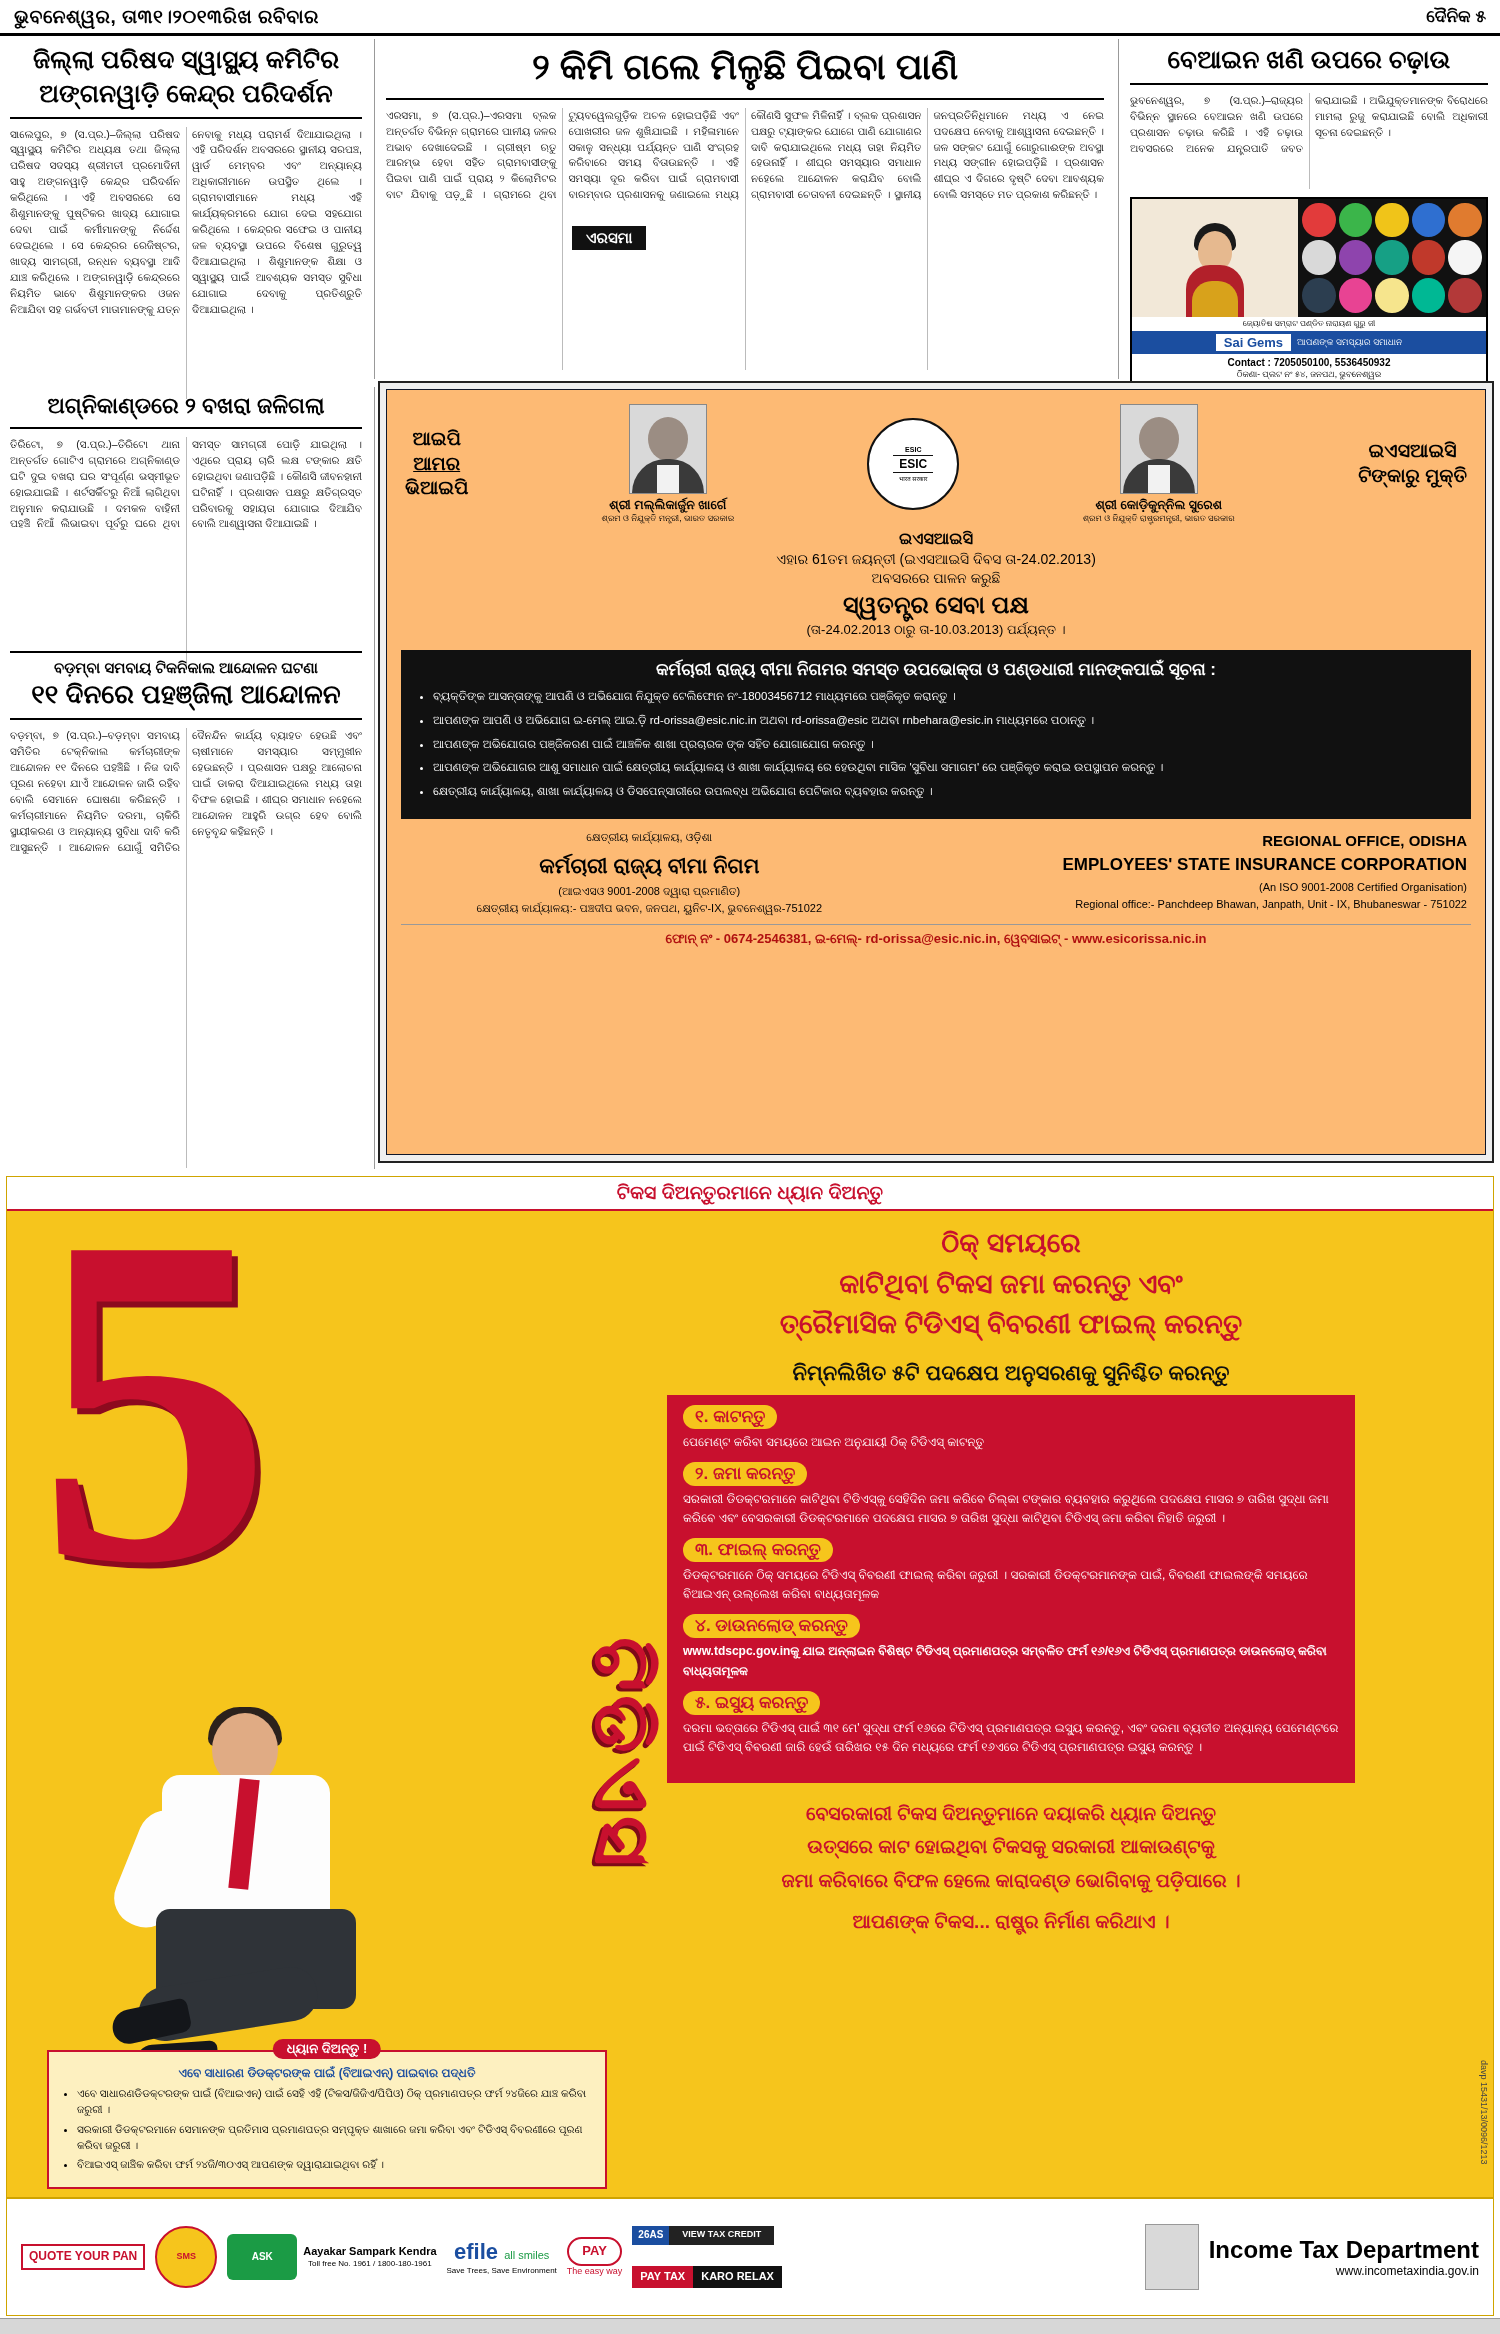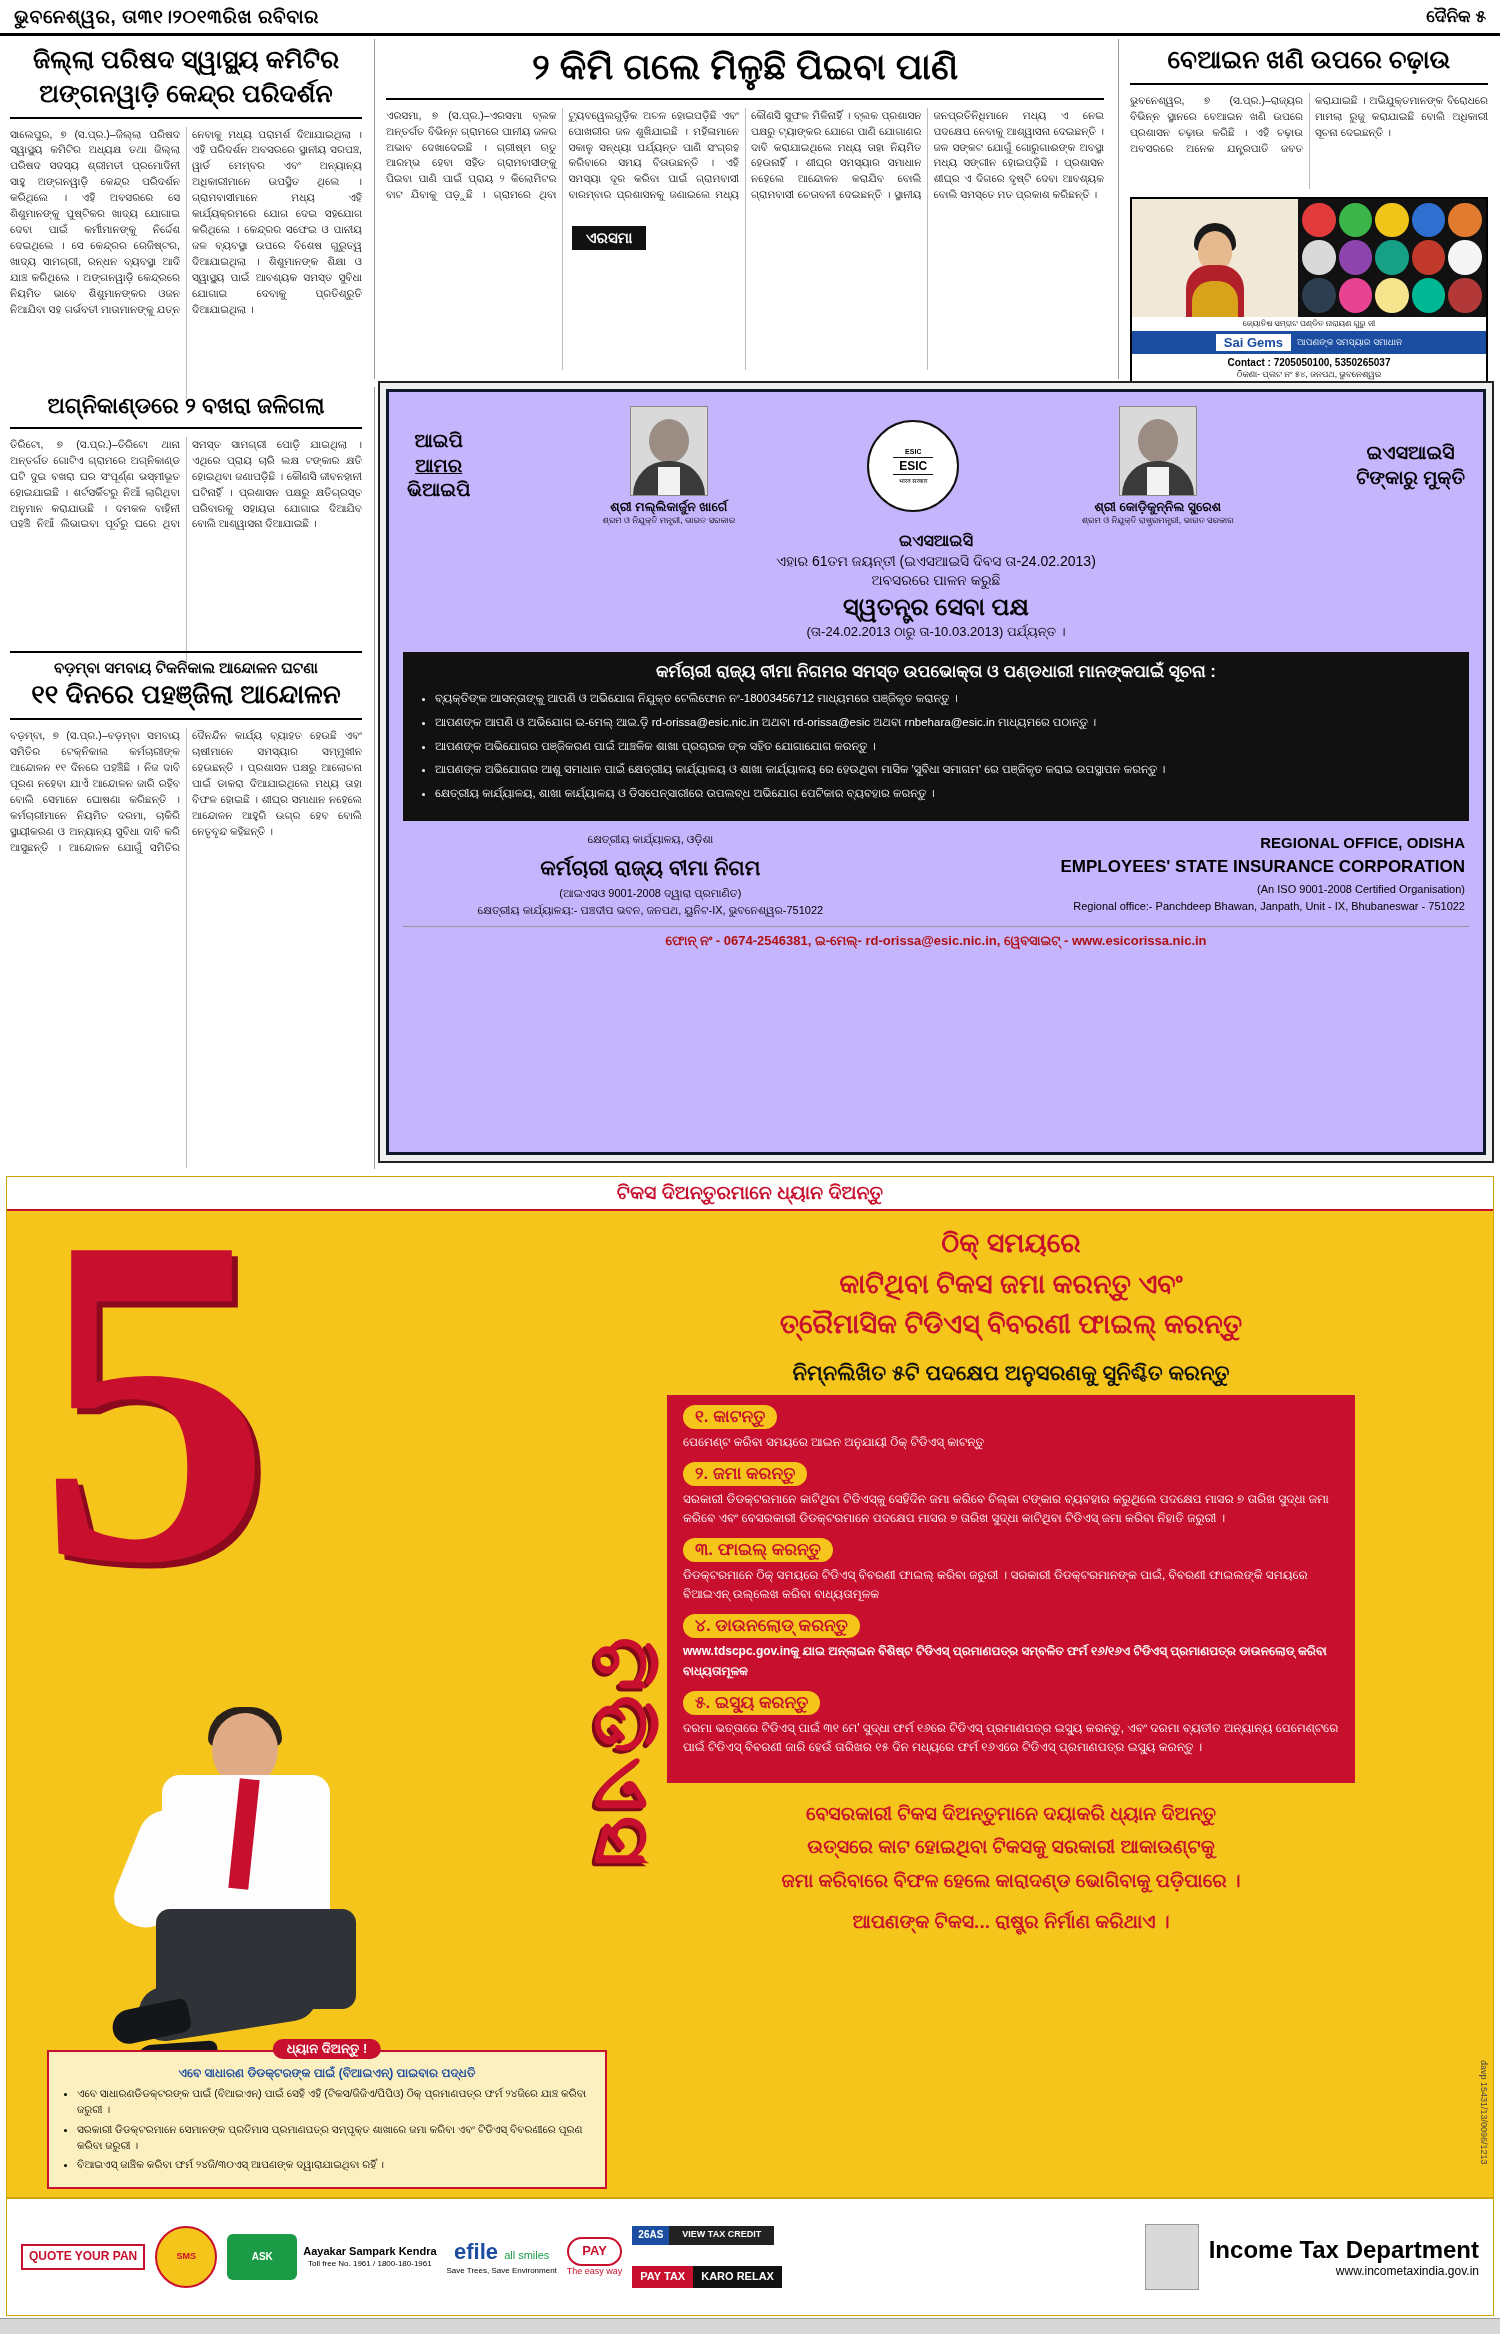--- a/index.html
+++ b/index.html
@@ -69,21 +69,21 @@
   .gemsbar .logo { background:#fff; color:#1b4ea0; font-weight:bold; font-size:13px; padding:1px 8px; border-radius:0; }
   .gemsbar .tag { font-size:9px; }
   .gemscontact { font-size:10px; font-weight:bold; text-align:center; padding:3px 0 1px; }
   .gemsfoot { font-size:8.5px; text-align:center; padding:0 3px 3px; line-height:1.35; }
 
   
   .esic {
     position:absolute; left:378px; top:381px; width:1116px; height:782px;
     border:2px solid #222; background:#efefef;
   }
-  .esic-inner { position:absolute; inset:6px; border:3px solid #0f172a; background:#c4b5fd; }
+  .esic-inner { position:absolute; inset:6px; border:1px solid #0f172a; background:#fdba74; }
   .esic-top { display:flex; align-items:center; justify-content:space-between; padding:14px 18px 4px; }
   .esic-side { font-size:19px; font-weight:bold; text-align:center; line-height:1.3; }
   .esic-side .u { text-decoration:underline; }
   .person { text-align:center; width:185px; }
   .photo {
     width:78px; height:90px; margin:0 auto 4px; background:#d9d9d9;
     border:1px solid #888; position:relative; overflow:hidden;
   }
   .photo .head { position:absolute; left:50%; transform:translateX(-50%); top:12px; width:40px; height:44px; background:#9b8d83; border-radius:50%; }
   .photo .body { position:absolute; left:50%; transform:translateX(-50%); bottom:0; width:72px; height:34px; background:#3a3a3a; border-radius:36px 36px 0 0; }
@@ -273,21 +273,21 @@
                 <div style="background:#00b894"></div>
                 <div style="background:#b33939"></div>
             </div>
           </div>
         </div>
         <div class="gems-caption">ଜ୍ୟୋତିଷ ସମ୍ରାଟ ପଣ୍ଡିତ ନାରାୟଣ ଗୁରୁ ଜୀ</div>
         <div class="gemsbar">
           <span class="logo">Sai Gems</span>
           <span class="tag">ଆପଣଙ୍କ ସମସ୍ୟାର ସମାଧାନ</span>
         </div>
-        <div class="gemscontact">Contact : 7205050100, 5350265037</div>
+        <div class="gemscontact">Contact : 7205050100, 5536450932</div>
         <div class="gemsfoot">ଠିକଣା- ପ୍ଲଟ ନଂ ୫୪, ଜନପଥ, ଭୁବନେଶ୍ୱର</div>
       </div>
     </div>
 
     <div class="col" style="left:10px; top:352px; width:352px;">
       <div class="hl hl1" style="font-size:22px;">ଅଗ୍ନିକାଣ୍ଡରେ ୨ ବଖରା ଜଳିଗଲା</div>
       <div class="body-txt sub" style="height:228px; overflow:hidden;">ତିରିଟୋ, ୭ (ସ.ପ୍ର.)–ତିରିଟୋ ଥାନା ଅନ୍ତର୍ଗତ ଗୋଟିଏ ଗ୍ରାମରେ ଅଗ୍ନିକାଣ୍ଡ ଘଟି ଦୁଇ ବଖରା ଘର ସଂପୂର୍ଣ୍ଣ ଭସ୍ମୀଭୂତ ହୋଇଯାଇଛି । ଶର୍ଟସର୍କିଟରୁ ନିଆଁ ଲାଗିଥିବା ଅନୁମାନ କରାଯାଉଛି । ଦମକଳ ବାହିନୀ ପହଞ୍ଚି ନିଆଁ ଲିଭାଇବା ପୂର୍ବରୁ ଘରେ ଥିବା ସମସ୍ତ ସାମଗ୍ରୀ ପୋଡ଼ି ଯାଇଥିଲା । ଏଥିରେ ପ୍ରାୟ ଚାରି ଲକ୍ଷ ଟଙ୍କାର କ୍ଷତି ହୋଇଥିବା ଜଣାପଡ଼ିଛି । କୌଣସି ଜୀବନହାନୀ ଘଟିନାହିଁ । ପ୍ରଶାସନ ପକ୍ଷରୁ କ୍ଷତିଗ୍ରସ୍ତ ପରିବାରକୁ ସହାୟତା ଯୋଗାଇ ଦିଆଯିବ ବୋଲି ଆଶ୍ୱାସନା ଦିଆଯାଇଛି ।</div>
     </div>
 
     <div class="col" style="left:10px; top:612px; width:352px;">

